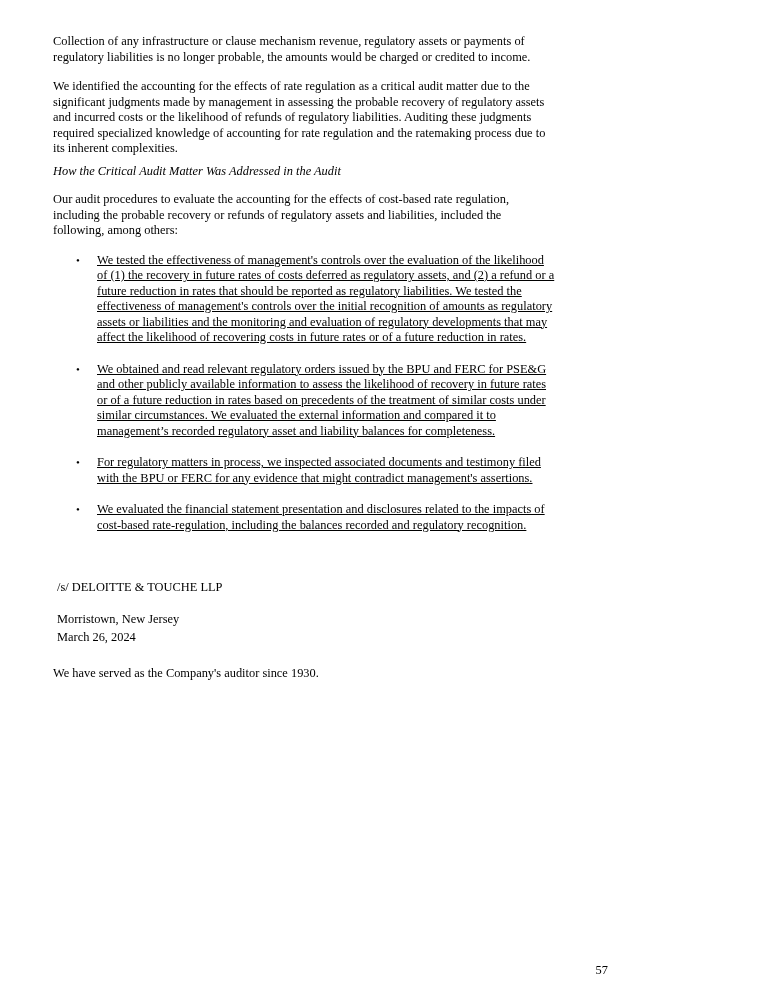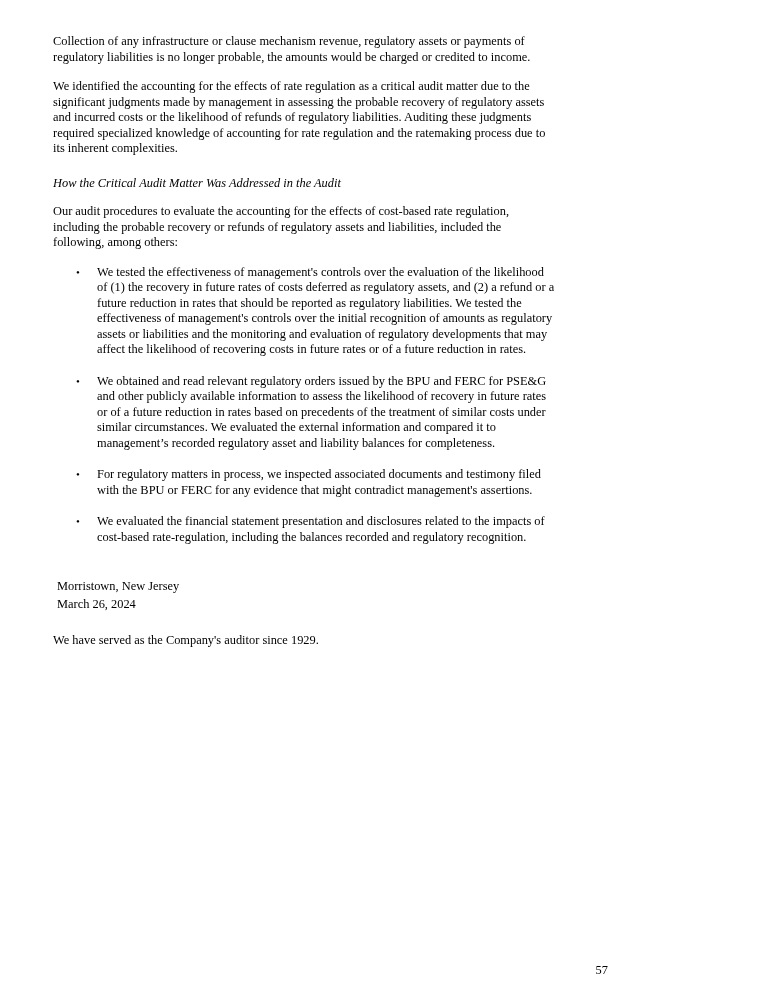--- a/index.html
+++ b/index.html
@@ -22,21 +22,21 @@
     height: 1000px;
     box-sizing: border-box;
     padding: 34px 53px 16px 53px;
     background: #ffffff;
   }
   .para {
     margin: 0 0 14px 0;
     text-align: left;
   }
   .para-tight {
-    margin: 0 0 19px 0;
+    margin: 0 0 7px 0;
   }
   .heading-italic {
     font-style: italic;
     margin: 0 0 13px 0;
   }
   ul.bullets {
     list-style: none;
     margin: 0;
     padding: 0;
   }
@@ -45,30 +45,31 @@
     margin: 0 0 16px 0;
   }
   ul.bullets .marker {
     flex: none;
     width: 21px;
     margin-left: 23px;
     font-size: 11px;
   }
   ul.bullets .btext {
     flex: 1;
+    text-decoration: underline;
   }
   .signature {
     margin: 47px 0 0 4px;
   }
   .addr {
     margin: 0 0 0 4px;
     line-height: 18px;
   }
   .addr-first {
-    margin-top: 32px;
+    margin-top: 14px;
   }
   .tenure {
     margin: 20px 0 0 0;
   }
   .page-number {
     position: absolute;
     left: 0;
     right: 0;
     top: 963px;
     text-align: right;
@@ -99,22 +100,23 @@
     <li>
       <span class="marker">•</span>
       <span class="btext">For regulatory matters in process, we inspected associated documents and testimony filed with the BPU or FERC for any evidence that might contradict management's assertions.</span>
     </li>
     <li>
       <span class="marker">•</span>
       <span class="btext">We evaluated the financial statement presentation and disclosures related to the impacts of cost-based rate-regulation, including the balances recorded and regulatory recognition.</span>
     </li>
   </ul>
 
+  <p class="signature">/s/ DELOITTE &amp; TOUCHE LLP</p>
 
   <p class="addr addr-first">Morristown, New Jersey</p>
 
   <p class="addr">March 26, 2024</p>
 
-  <p class="tenure">We have served as the Company's auditor since 1929.</p>
+  <p class="tenure">We have served as the Company's auditor since 1930.</p>
 
   <div class="page-number">57</div>
 
 </div>
 
 </body></html>

